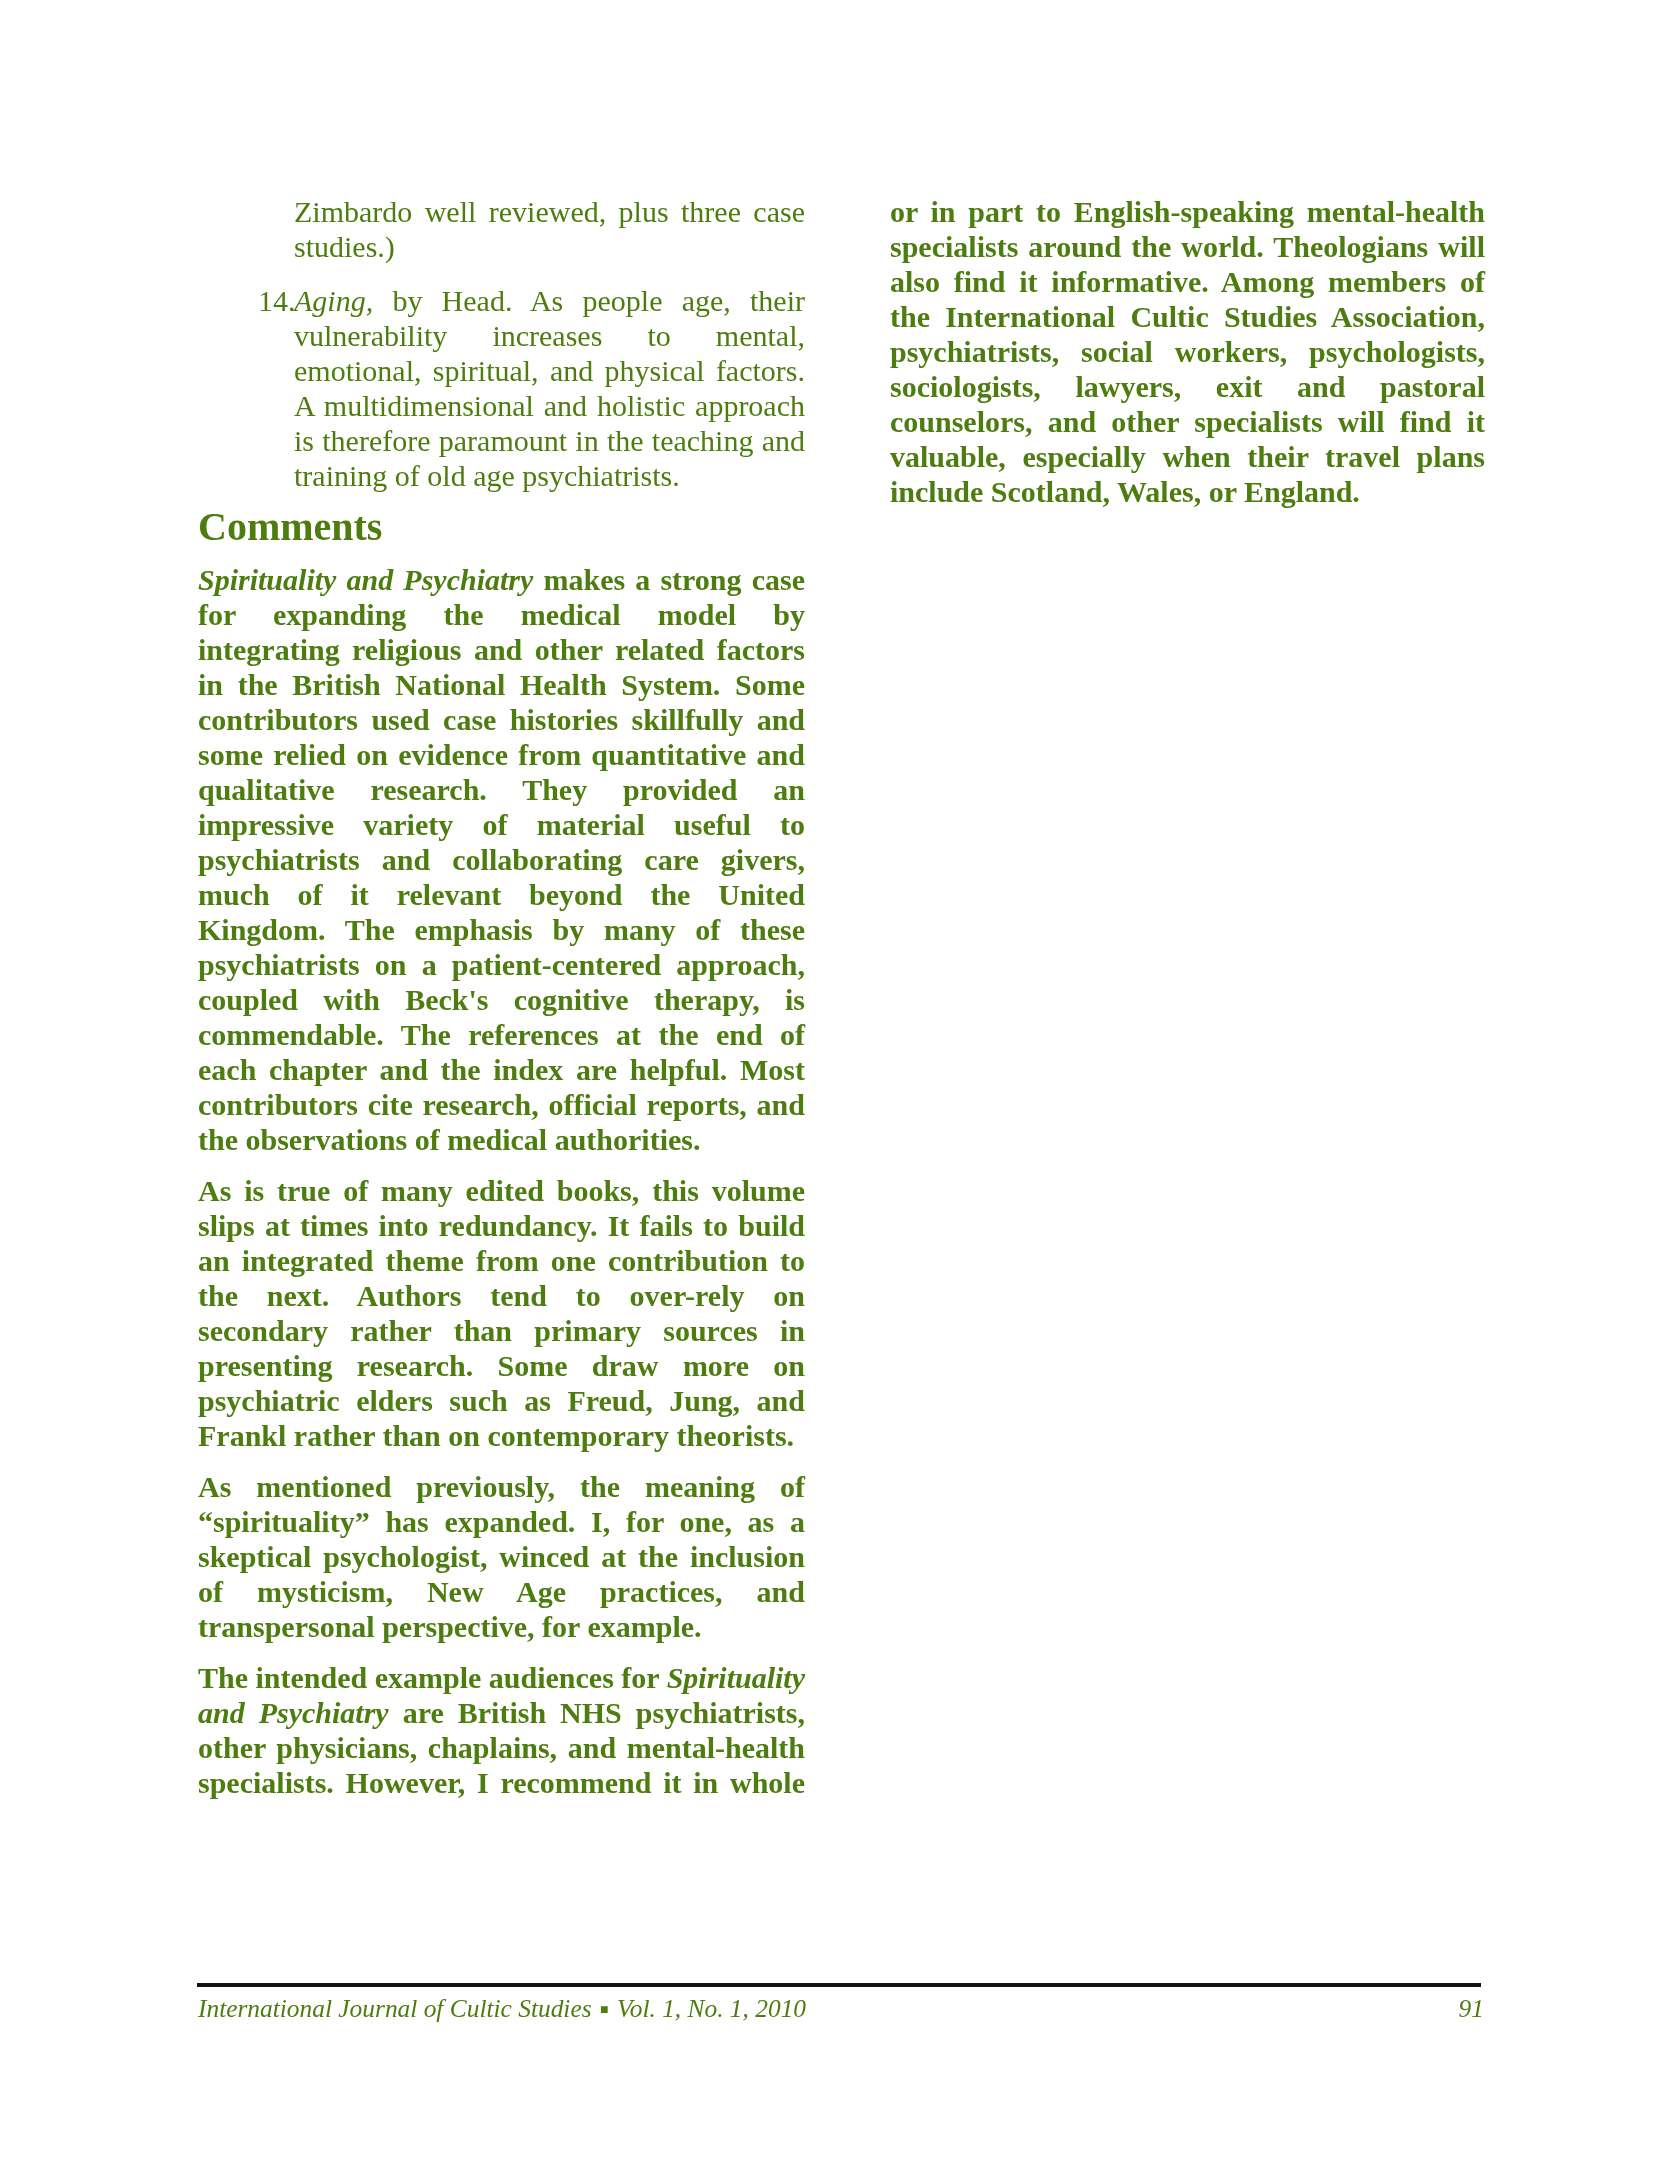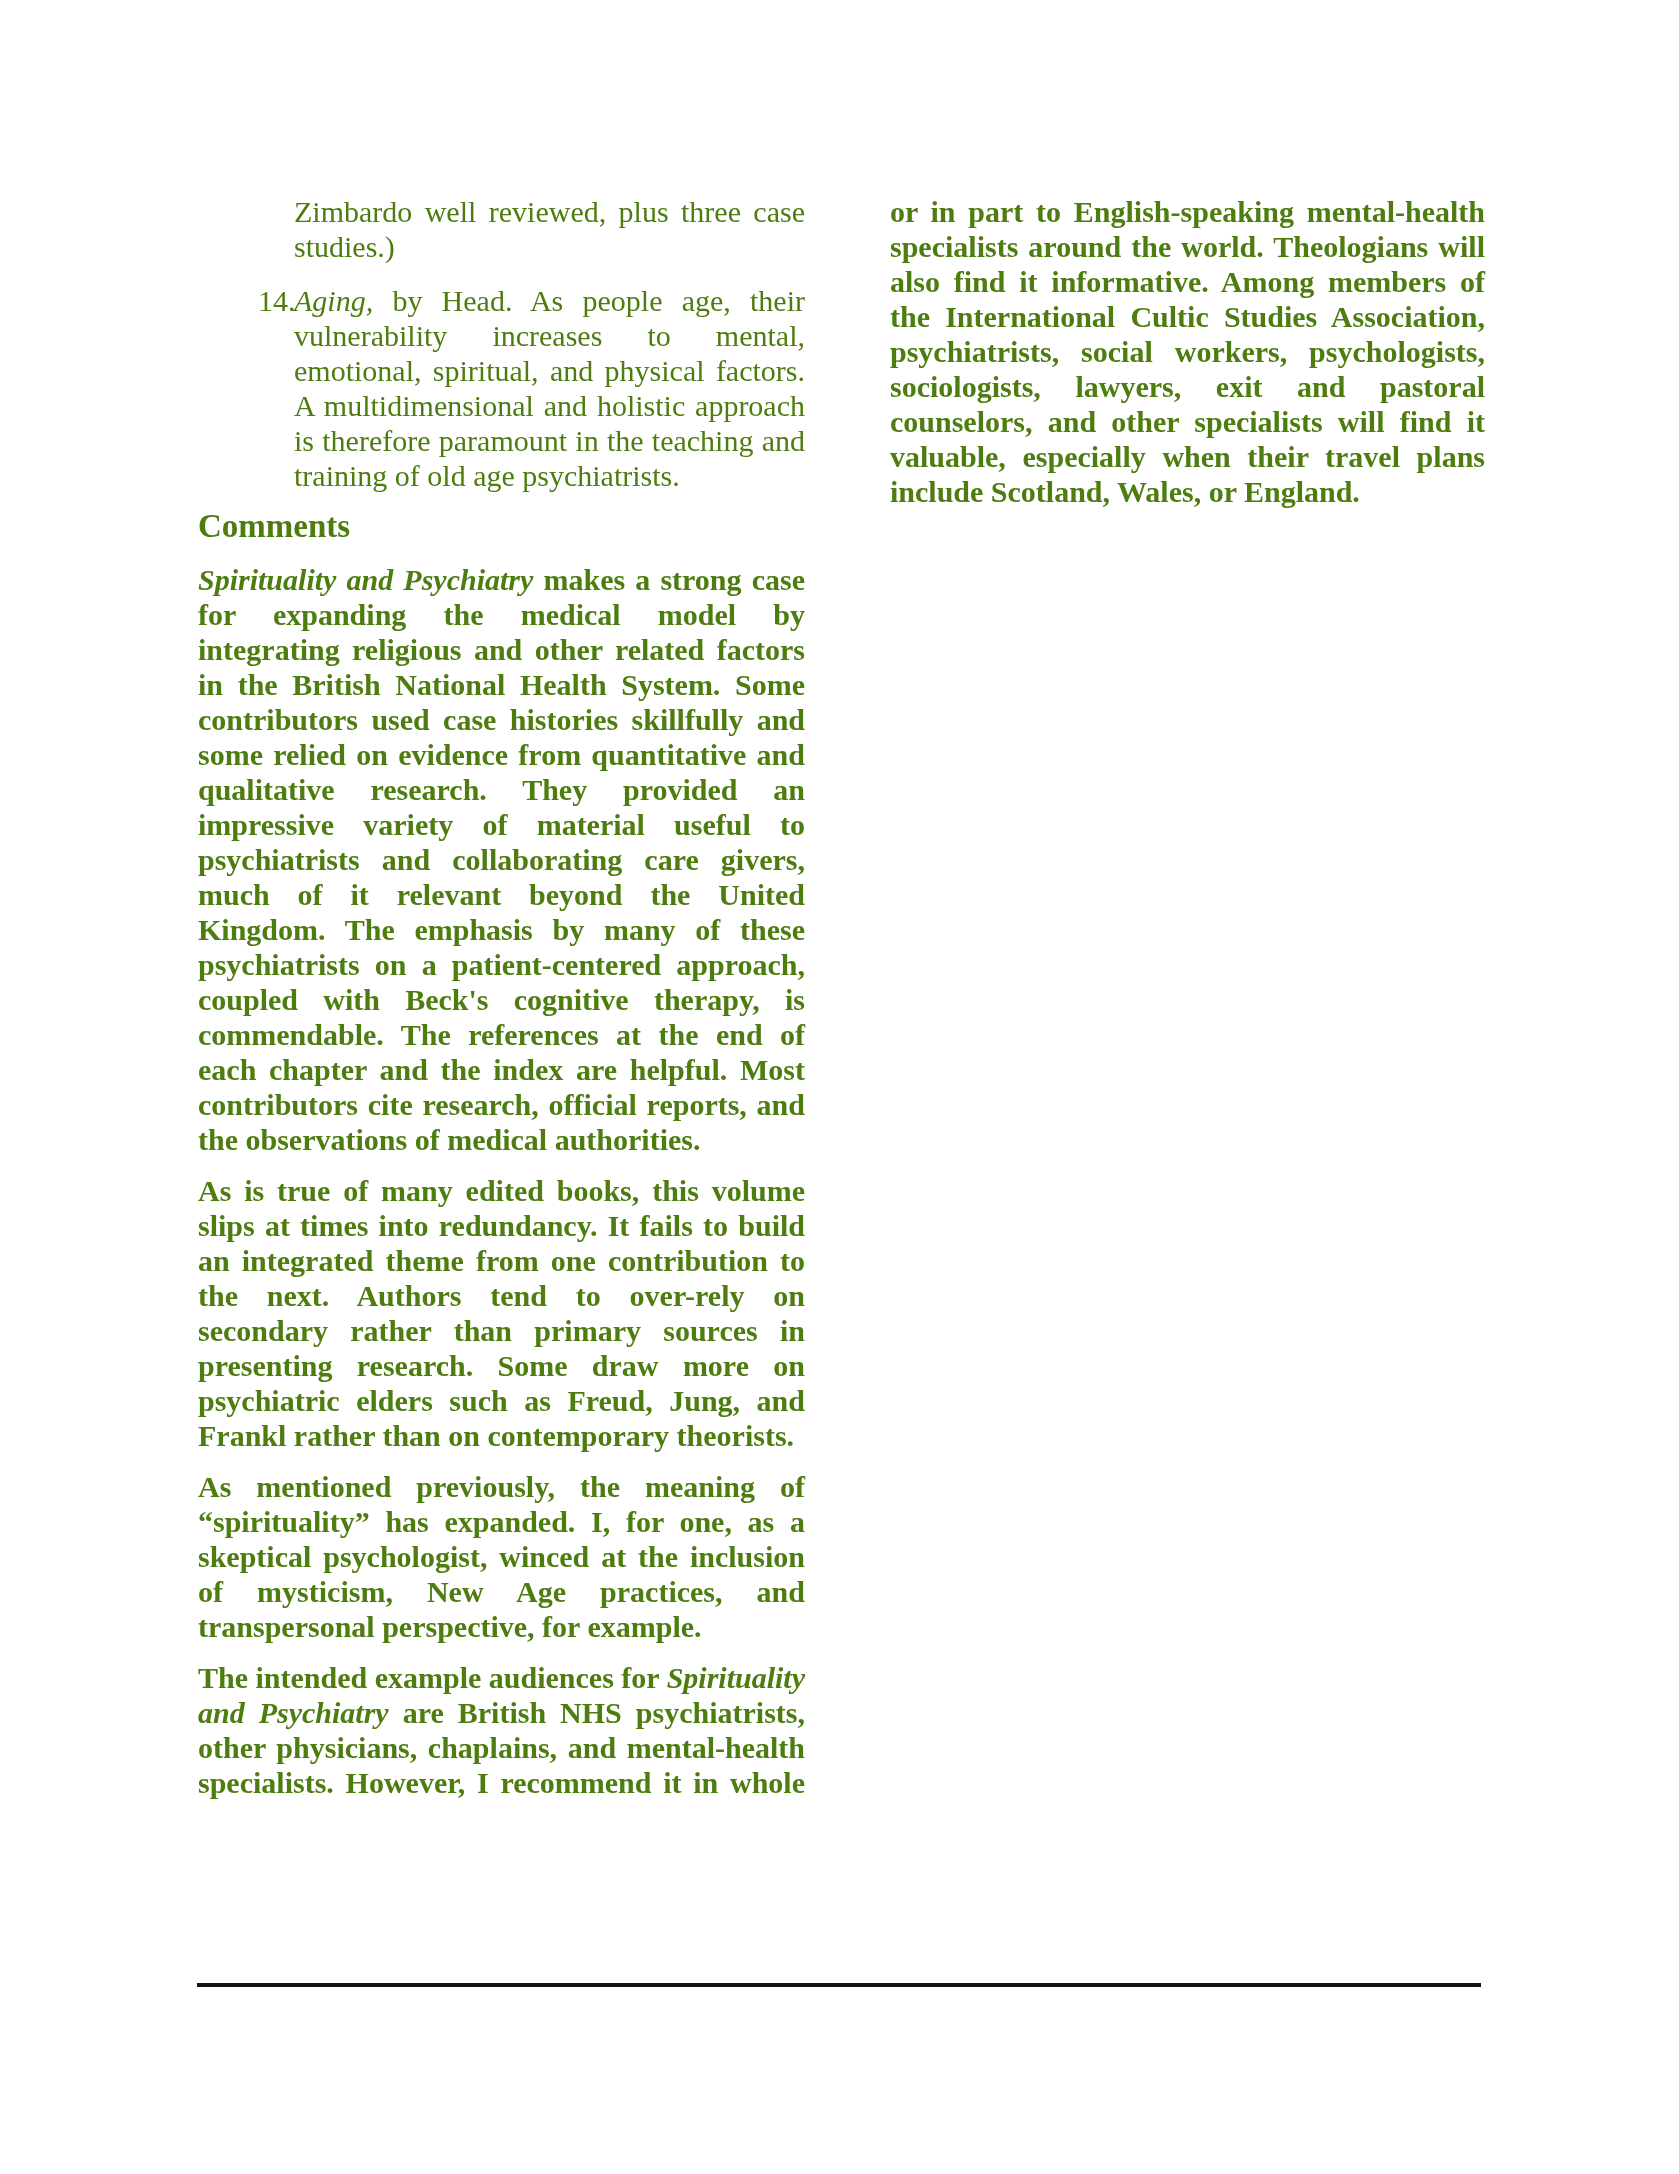--- a/index.html
+++ b/index.html
@@ -34,21 +34,21 @@
     position: relative;
     padding-left: 96px;
     margin-bottom: 0;
   }
   .list-item .num {
     position: absolute;
     left: 60px;
     top: 0;
   }
   h2.comments {
-    font-size: 33px;
+    font-size: 40px;
     line-height: 41px;
     font-weight: bold;
     margin: 13px 0 15px 0;
     text-align: left;
   }
   em { font-style: italic; }
   .justify-last { text-align-last: justify; }
 
   .footer-rule {
     position: absolute;
@@ -109,15 +109,21 @@
     </div>
 
     <div class="col col-right">
       <p>or in part to English-speaking mental-health specialists around the world. Theologians will also find it informative. Among members of the International Cultic Studies Association, psychiatrists, social workers, psychologists, sociologists, lawyers, exit and pastoral counselors, and other specialists will find it valuable, especially when their travel plans include Scotland, Wales, or England.</p>
     </div>
 
   </div>
 
   <div class="footer-rule"></div>
 
+  <div class="footer-row">
+    <div class="footer-left">
+      <span>International Journal of Cultic Studies</span><span class="sq">■</span><span>Vol. 1, No. 1, 2010</span>
+    </div>
+    <div class="footer-right">91</div>
+  </div>
 
 </div>
 
 
 </body></html>

